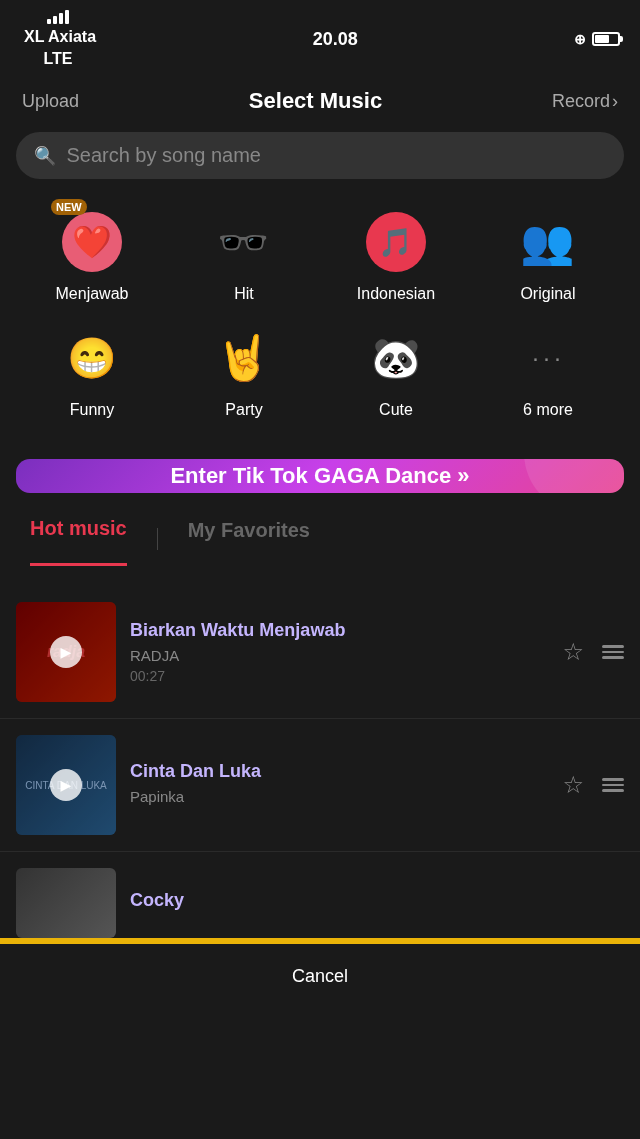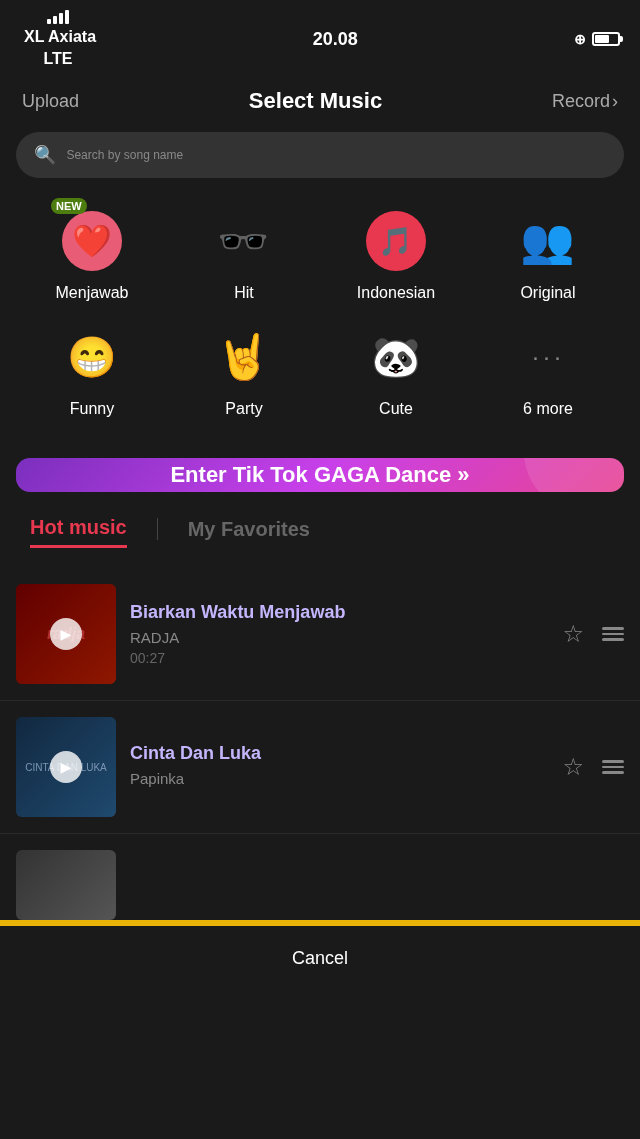--- a/index.html
+++ b/index.html
@@ -89,21 +89,21 @@
     .search-bar {
       background: #333;
       border-radius: 25px;
       display: flex;
       align-items: center;
       padding: 12px 18px;
       gap: 10px;
     }
     .search-icon { font-size: 18px; color: #888; }
     .search-input-display {
-      font-size: 12px;
+      font-size: 20px;
       color: #888;
       flex: 1;
     }
 
     
     .categories {
       padding: 10px 16px 20px;
     }
     .categories-row {
       display: flex;
@@ -122,21 +122,21 @@
       width: 70px;
       height: 70px;
       display: flex;
       align-items: center;
       justify-content: center;
     }
     .new-badge {
       position: absolute;
       top: -8px;
       left: -6px;
-      background: #4d7c0f;
+      background: #a16207;
       color: #fff;
       font-size: 11px;
       font-weight: 700;
       border-radius: 10px;
       padding: 2px 5px;
     }
     .category-label {
       font-size: 16px;
       color: #fff;
       font-weight: 400;
@@ -313,21 +313,21 @@
     .tabs-row {
       display: flex;
       align-items: center;
       padding: 0 30px;
       margin-bottom: 20px;
       gap: 0;
     }
     .tab-item {
       font-size: 20px;
       font-weight: 600;
-      padding-bottom: 6px;
+      padding-bottom: 23px;
       cursor: pointer;
     }
     .tab-sep {
       width: 1px;
       height: 22px;
       background: #444;
       margin: 0 30px;
       margin-bottom: 6px;
     }
   </style>
@@ -491,18 +491,21 @@
         <div class="menu-line"></div>
         <div class="menu-line"></div>
       </div>
     </div>
   </div>
 
   <div class="music-item" style="padding-bottom:0;border-bottom:none;">
     <div class="music-thumb" style="height:70px;">
       <div class="thumb-cocky"></div>
     </div>
+    <div class="music-info">
+      <div class="music-title">Cocky</div>
+    </div>
   </div>
 </div>
 
 <div class="cancel-bar">
   <span>Cancel</span>
 </div>
 
 </body></html>

